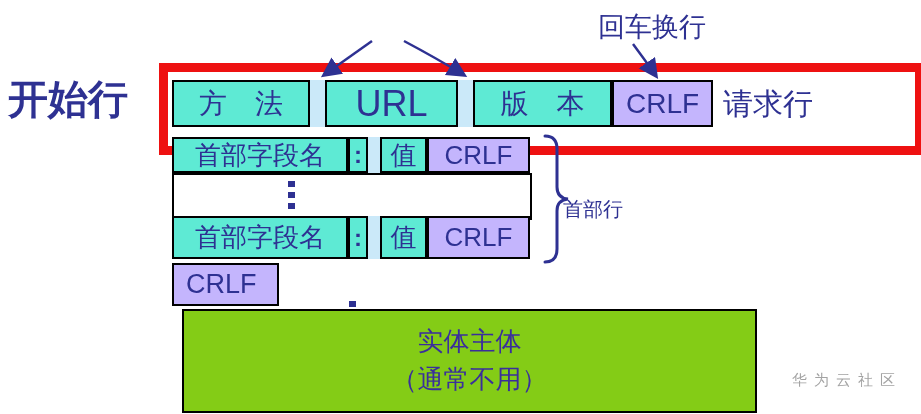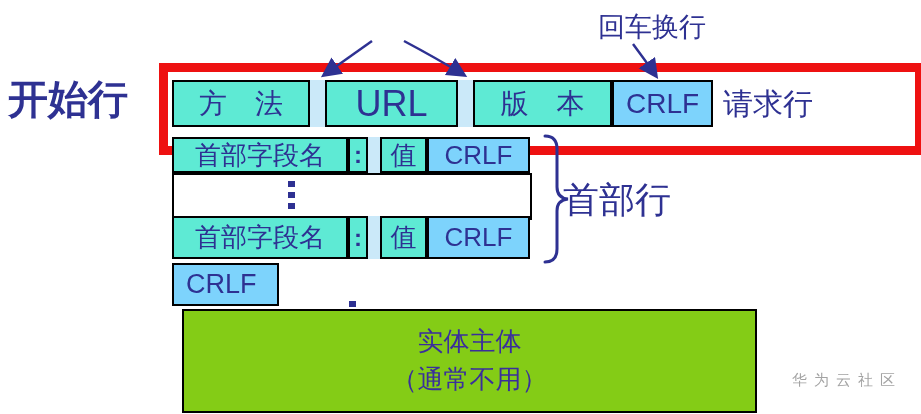--- a/index.html
+++ b/index.html
@@ -8,21 +8,21 @@
     font-family:"Liberation Sans","DejaVu Sans",sans-serif;
     color:#2E3192;overflow:hidden;
   }
   .abs{position:absolute;box-sizing:border-box;}
   .cell{
     position:absolute;box-sizing:border-box;border:2px solid #000;
     display:flex;align-items:center;justify-content:center;
     color:#2E3192;z-index:2;
   }
   .yellow{background:#5eead4;}
-  .blue{background:#7dd3fc;}
+  .blue{background:#c4b5fd;}
   .gapstrip{position:absolute;background:#CBE9F9;z-index:2;}
   .label{position:absolute;color:#2E3192;z-index:3;white-space:nowrap;}
   .redframe{
     position:absolute;border:9px solid #EE1111;background:#ffffff;z-index:1;
   }
   .whitebox{position:absolute;background:#fff;border:2px solid #000;z-index:2;}
   .pinkbox{
     position:absolute;background:#84cc16;border:2px solid #000;z-index:2;
     display:flex;flex-direction:column;align-items:center;justify-content:center;
     font-size:26px;line-height:1.45;color:#3A2E9C;text-align:center;
@@ -65,21 +65,21 @@
     <div class="sqdot"></div>
     <div class="sqdot"></div>
   </div>
 
   <div class="cell yellow" style="left:172px;top:216px;width:176px;height:43px;font-size:26px;">首部字段名</div>
   <div class="cell yellow" style="left:348px;top:216px;width:20px;height:43px;font-size:24px;font-weight:bold;">:</div>
   <div class="gapstrip" style="left:368px;top:216px;width:12px;height:43px;"></div>
   <div class="cell yellow" style="left:380px;top:216px;width:47px;height:43px;font-size:26px;">值</div>
   <div class="cell blue" style="left:427px;top:216px;width:103px;height:43px;font-size:26px;">CRLF</div>
 
-  <div class="label" style="left:563px;top:176px;font-size:36px;">首部行</div>
+  <div class="label" style="left:563px;top:196px;font-size:20px;">首部行</div>
 
   <div class="cell blue" style="left:172px;top:263px;width:107px;height:43px;font-size:27px;justify-content:flex-start;padding-left:12px;">CRLF</div>
 
   <div class="abs" style="left:349px;top:301px;width:7px;height:6px;background:#2E3192;z-index:4;"></div>
 
   <div class="pinkbox" style="left:182px;top:309px;width:571px;height:100px;">
     <div>实体主体</div>
     <div>（通常不用）</div>
   </div>
 

